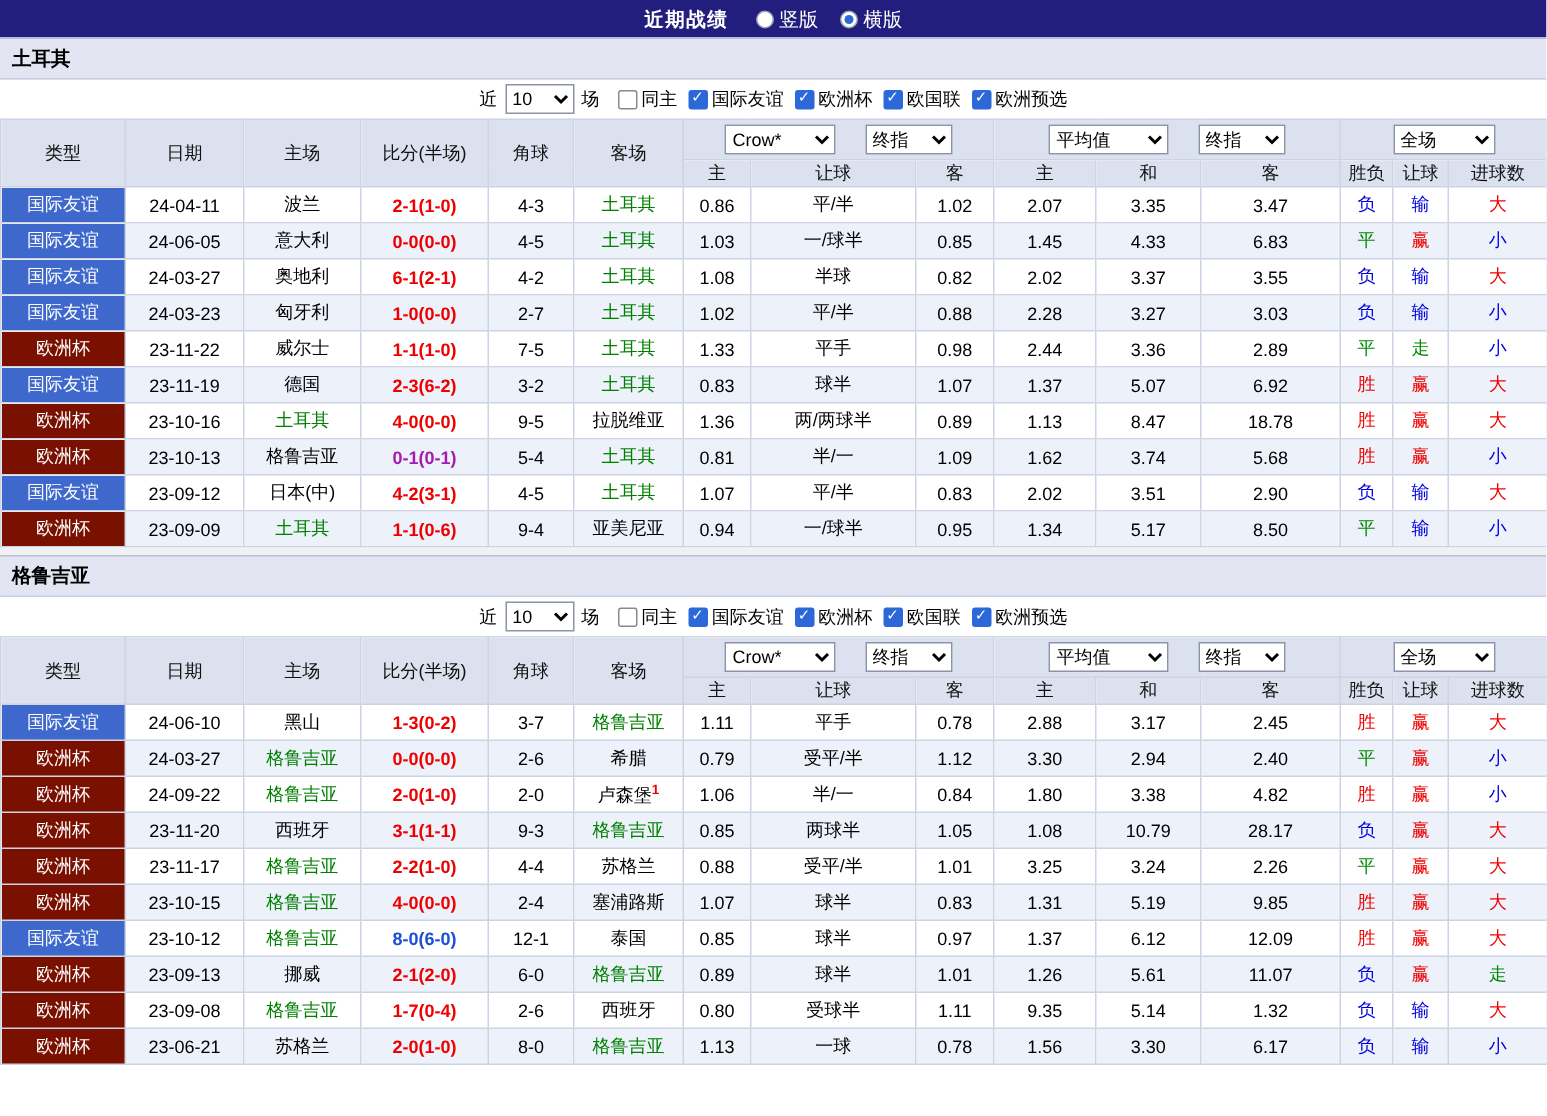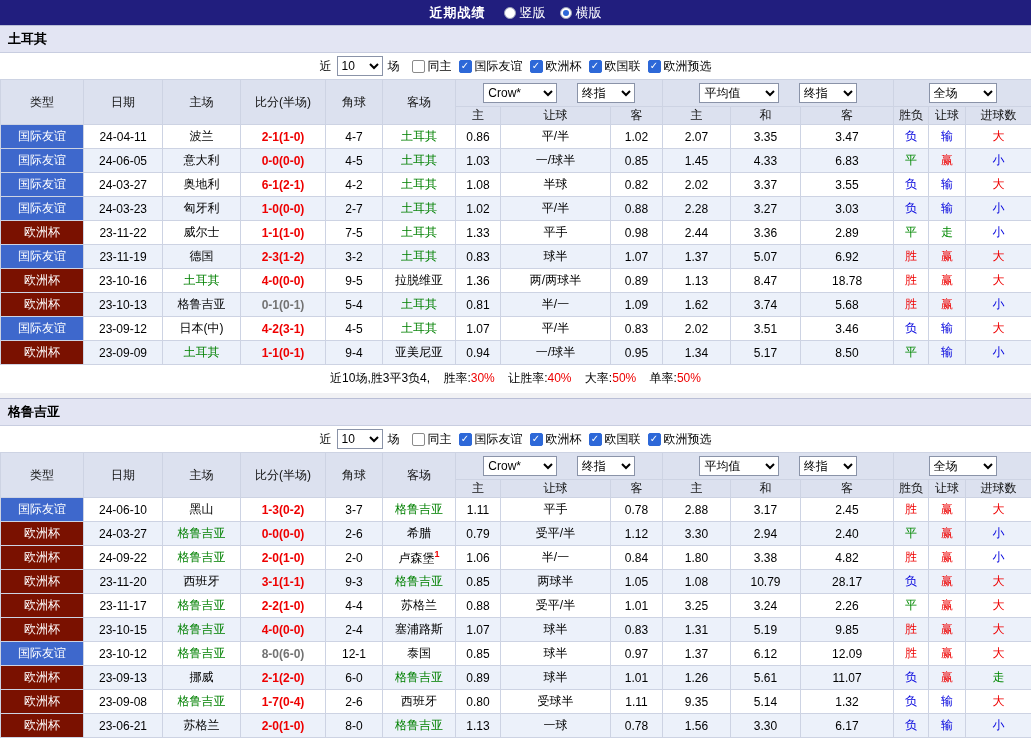--- a/index.html
+++ b/index.html
@@ -193,21 +193,21 @@
         <th>让球</th>
         <th>进球数</th>
       </tr>
     </thead>
     <tbody>
           <tr>
             <td style="background: rgb(62, 104, 204); color: rgb(255, 255, 255);">国际友谊</td>
             <td>24-04-11</td>
             <td>波兰</td>
             <td class="score" style="color: rgb(238, 0, 0);">2-1(1-0)</td>
-            <td>4-7</td>
+            <td>4-3</td>
             <td style="color: rgb(0, 128, 0);">土耳其</td>
             <td>0.86</td>
             <td>平/半</td>
             <td>1.02</td>
             <td>2.07</td>
             <td>3.35</td>
             <td>3.47</td>
             <td style="color: rgb(0, 0, 221);">负</td>
             <td style="color: rgb(0, 0, 221);">输</td>
             <td style="color: rgb(238, 0, 0);">大</td>
@@ -277,21 +277,21 @@
             <td>3.36</td>
             <td>2.89</td>
             <td style="color: rgb(0, 136, 0);">平</td>
             <td style="color: rgb(0, 136, 0);">走</td>
             <td style="color: rgb(0, 0, 221);">小</td>
           </tr>
           <tr>
             <td style="background: rgb(62, 104, 204); color: rgb(255, 255, 255);">国际友谊</td>
             <td>23-11-19</td>
             <td>德国</td>
-            <td class="score" style="color: rgb(238, 0, 0);">2-3(1-2)</td>
+            <td class="score" style="color: rgb(238, 0, 0);">2-3(6-2)</td>
             <td>3-2</td>
             <td style="color: rgb(0, 128, 0);">土耳其</td>
             <td>0.83</td>
             <td>球半</td>
             <td>1.07</td>
             <td>1.37</td>
             <td>5.07</td>
             <td>6.92</td>
             <td style="color: rgb(238, 0, 0);">胜</td>
             <td style="color: rgb(238, 0, 0);">赢</td>
@@ -311,21 +311,21 @@
             <td>8.47</td>
             <td>18.78</td>
             <td style="color: rgb(238, 0, 0);">胜</td>
             <td style="color: rgb(238, 0, 0);">赢</td>
             <td style="color: rgb(238, 0, 0);">大</td>
           </tr>
           <tr>
             <td style="background: rgb(122, 17, 0); color: rgb(255, 255, 255);">欧洲杯</td>
             <td>23-10-13</td>
             <td>格鲁吉亚</td>
-            <td class="score" style="color: #737373;">0-1(0-1)</td>
+            <td class="score" style="color: #a21caf;">0-1(0-1)</td>
             <td>5-4</td>
             <td style="color: rgb(0, 128, 0);">土耳其</td>
             <td>0.81</td>
             <td>半/一</td>
             <td>1.09</td>
             <td>1.62</td>
             <td>3.74</td>
             <td>5.68</td>
             <td style="color: rgb(238, 0, 0);">胜</td>
             <td style="color: rgb(238, 0, 0);">赢</td>
@@ -336,52 +336,45 @@
             <td>23-09-12</td>
             <td>日本(中)</td>
             <td class="score" style="color: rgb(238, 0, 0);">4-2(3-1)</td>
             <td>4-5</td>
             <td style="color: rgb(0, 128, 0);">土耳其</td>
             <td>1.07</td>
             <td>平/半</td>
             <td>0.83</td>
             <td>2.02</td>
             <td>3.51</td>
-            <td>3.46</td>
+            <td>2.90</td>
             <td style="color: rgb(0, 0, 221);">负</td>
             <td style="color: rgb(0, 0, 221);">输</td>
             <td style="color: rgb(238, 0, 0);">大</td>
           </tr>
           <tr>
             <td style="background: rgb(122, 17, 0); color: rgb(255, 255, 255);">欧洲杯</td>
             <td>23-09-09</td>
             <td style="color: rgb(0, 128, 0);">土耳其</td>
-            <td class="score" style="color: rgb(238, 0, 0);">1-1(0-1)</td>
+            <td class="score" style="color: rgb(238, 0, 0);">1-1(0-6)</td>
             <td>9-4</td>
             <td>亚美尼亚</td>
             <td>0.94</td>
             <td>一/球半</td>
             <td>0.95</td>
             <td>1.34</td>
             <td>5.17</td>
             <td>8.50</td>
             <td style="color: rgb(0, 136, 0);">平</td>
             <td style="color: rgb(0, 0, 221);">输</td>
             <td style="color: rgb(0, 0, 221);">小</td>
           </tr>
         </tbody>
   </table>
 
-  <div class="summary">
-    <span>近10场,胜3平3负4,</span>
-    <span class="stat"><span>胜率:</span><span class="val" style="color: rgb(238, 0, 0);">30%</span></span>
-    <span class="stat"><span>让胜率:</span><span class="val" style="color: rgb(238, 0, 0);">40%</span></span>
-    <span class="stat"><span>大率:</span><span class="val" style="color: rgb(238, 0, 0);">50%</span></span>
-    <span class="stat"><span>单率:</span><span class="val" style="color: rgb(238, 0, 0);">50%</span></span>
-  </div>
 </div>
 
 <div class="section">
   <div class="section-header">格鲁吉亚</div>
 
   <div class="filter-row">
     <span>近</span>
     <select class="sel-recent">
       <option>10</option>
     </select>
@@ -570,21 +563,21 @@
             <td>5.19</td>
             <td>9.85</td>
             <td style="color: rgb(238, 0, 0);">胜</td>
             <td style="color: rgb(238, 0, 0);">赢</td>
             <td style="color: rgb(238, 0, 0);">大</td>
           </tr>
           <tr>
             <td style="background: rgb(62, 104, 204); color: rgb(255, 255, 255);">国际友谊</td>
             <td>23-10-12</td>
             <td style="color: rgb(0, 128, 0);">格鲁吉亚</td>
-            <td class="score" style="color: #737373;">8-0(6-0)</td>
+            <td class="score" style="color: #1d4ed8;">8-0(6-0)</td>
             <td>12-1</td>
             <td>泰国</td>
             <td>0.85</td>
             <td>球半</td>
             <td>0.97</td>
             <td>1.37</td>
             <td>6.12</td>
             <td>12.09</td>
             <td style="color: rgb(238, 0, 0);">胜</td>
             <td style="color: rgb(238, 0, 0);">赢</td>

